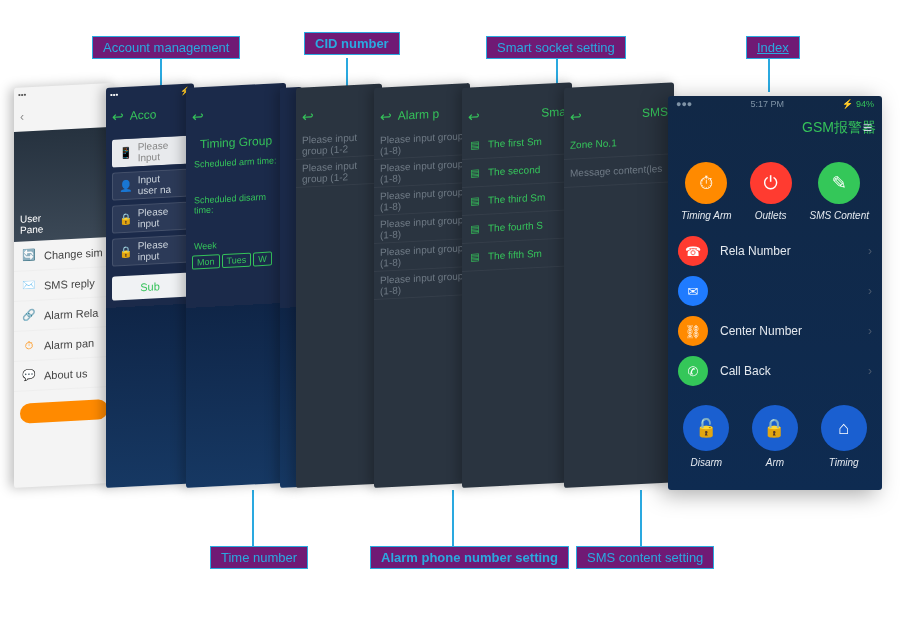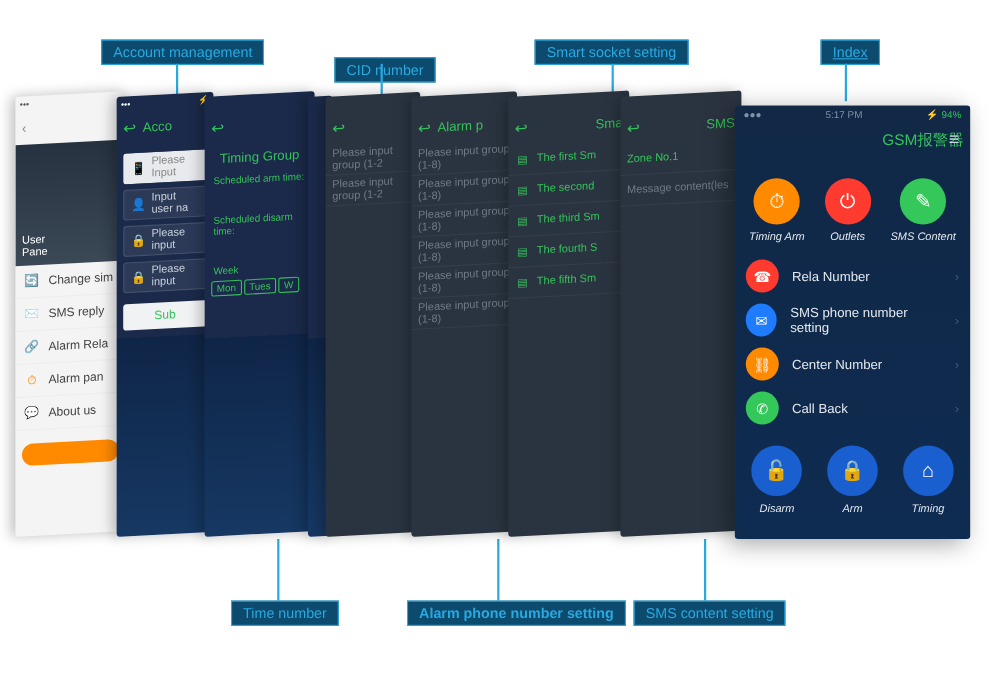--- a/index.html
+++ b/index.html
@@ -5,21 +5,21 @@
   * { margin: 0; padding: 0; box-sizing: border-box; font-family: -apple-system, Helvetica, Arial, sans-serif; }
   body { background: #fff; width: 900px; height: 629px; position: relative; overflow: hidden; }
 
   
   .label {
     position: absolute;
     border: 1.5px solid #2aa9e0;
     color: #2aa9e0;
     font-size: 13px;
     padding: 3px 10px;
-    background: #0c4a6e;
+    background: #701a75;
     white-space: nowrap;
   }
   .leader {
     position: absolute;
     width: 1.5px;
     background: #2aa9e0;
   }
 
   
   .phone {
@@ -106,21 +106,21 @@
   .p10 .li .c{ width:30px; height:30px; border-radius:50%; display:flex; align-items:center; justify-content:center; color:#fff; font-size:13px;}
   .p10 .li .ch{ margin-left:auto; color:#4a5a6e;}
   .p10 .grid3.bottom{ padding:10px 4px 0;}
   .p10 .grid3.bottom .c{ width:46px; height:46px;}
   .c-bl2{ background:#1a5fd0;}
 </style>
 </head>
 <body>
 
 <div class="label" style="left:92px;  top:36px;">Account management</div>
-<div class="label" style="left:304px; top:52px;">CID number</div>
+<div class="label" style="left:304px; top:32px;font-weight:bold;">CID number</div>
 <div class="label" style="left:486px; top:36px;">Smart socket setting</div>
 <div class="label" style="left:746px; top:36px;text-decoration:underline;">Index</div>
 
 <div class="leader" style="left:160px; top:58px; height:34px;"></div>
 <div class="leader" style="left:346px; top:58px; height:34px;"></div>
 <div class="leader" style="left:556px; top:58px; height:34px;"></div>
 <div class="leader" style="left:768px; top:58px; height:34px;"></div>
 
 <div class="label" style="left:210px; top:546px;">Time number</div>
 <div class="label" style="left:370px; top:546px;font-weight:bold;">Alarm phone number setting</div>
@@ -310,21 +310,20 @@
      </div>
     </div>
   <div class="list" id="p10-list">
       <div class="li">
        <div class="c c-rd">☎</div>
        <span>Rela Number</span>
        <span class="ch">›</span>
      </div>
       <div class="li">
        <div class="c c-bl">✉</div>
-       <span>SMS phone number setting</span>
        <span class="ch">›</span>
      </div>
       <div class="li">
        <div class="c c-or">⛓</div>
        <span>Center Number</span>
        <span class="ch">›</span>
      </div>
       <div class="li">
        <div class="c c-gr">✆</div>
        <span>Call Back</span>

